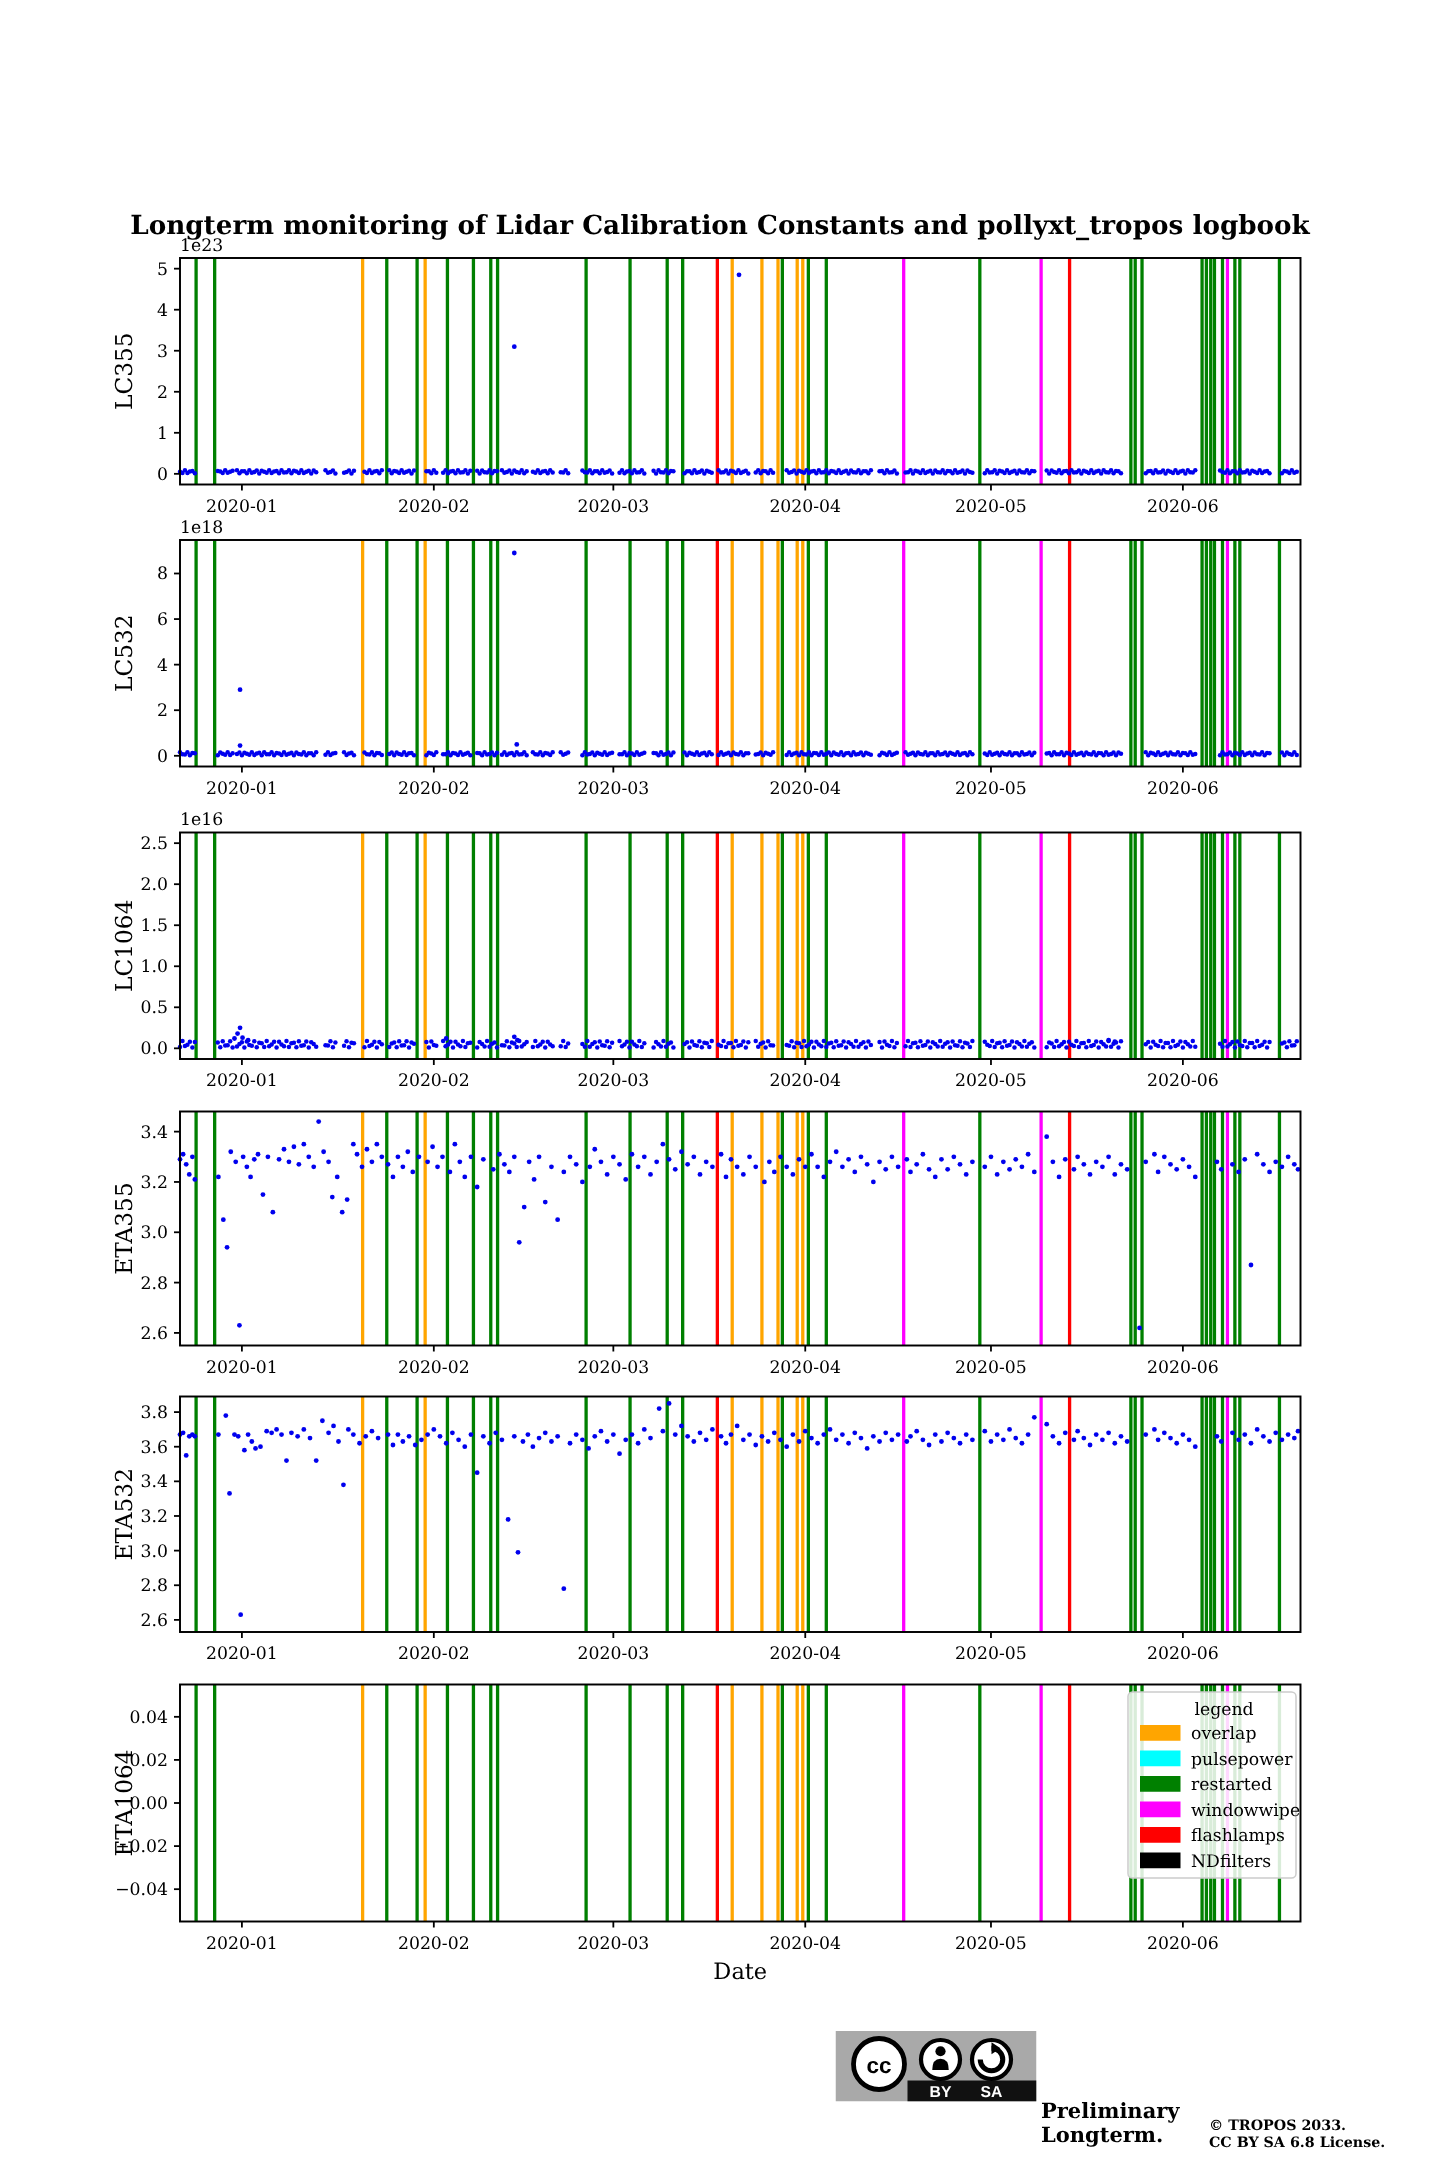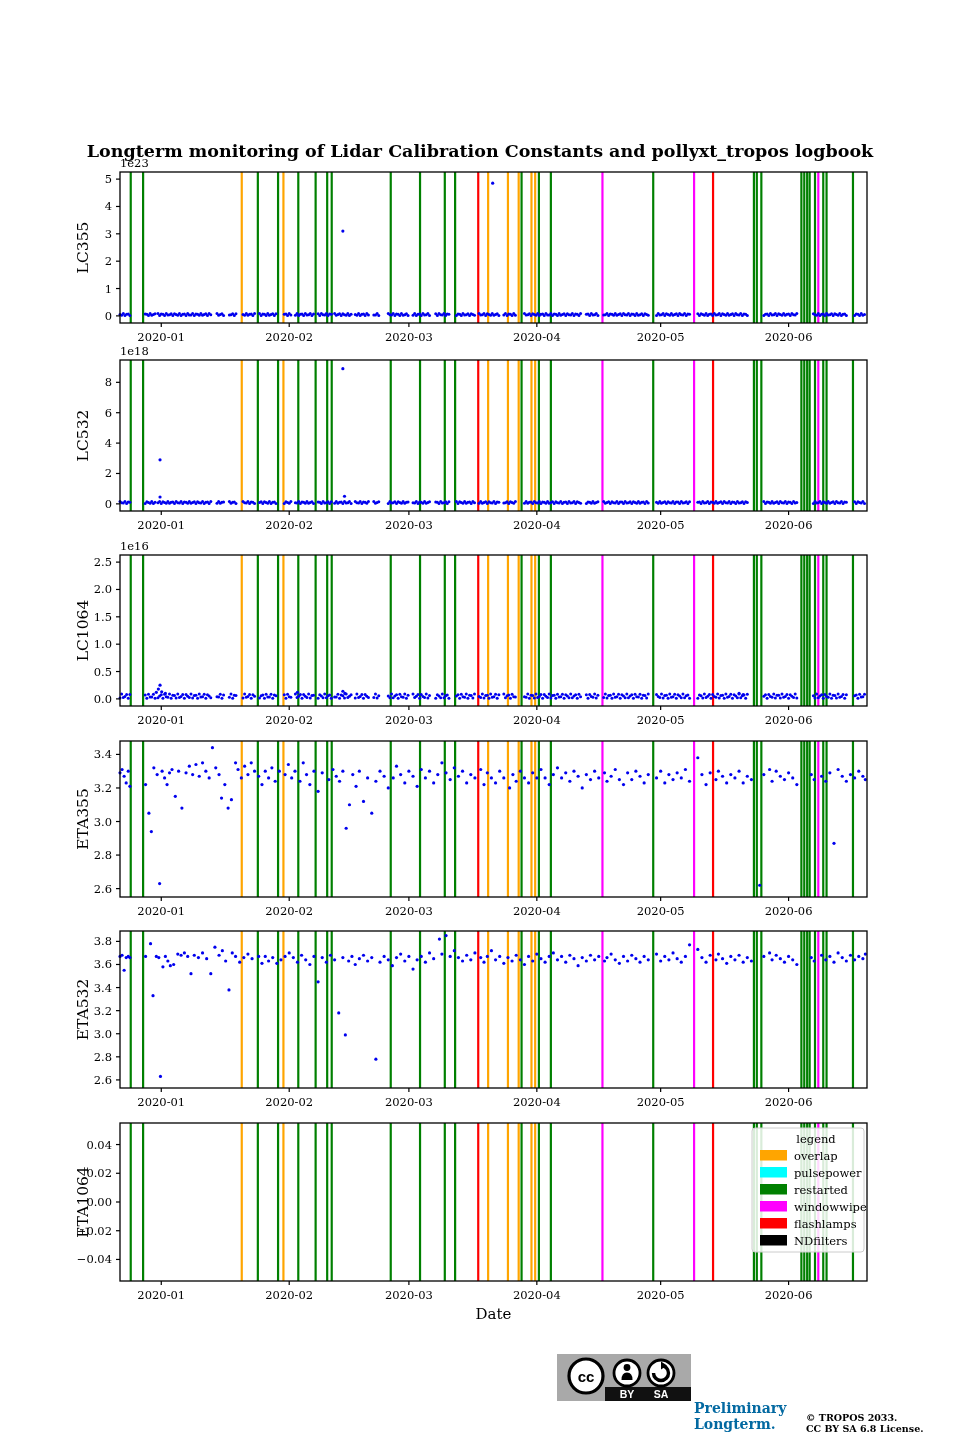--- a/index.html
+++ b/index.html
@@ -4,21 +4,21 @@
 <style>
   html,body{margin:0;padding:0;background:#ffffff;}
   .page{position:relative;width:960px;height:1440px;background:#ffffff;overflow:hidden;
         font-family:"DejaVu Serif", serif;padding-left:13px;}
   .chart-title{position:absolute;top:141px;left:0;width:960px;text-align:center;
         font-size:17.5px;font-weight:bold;color:#000;}
   #chart-svg{position:absolute;left:0;top:0;}
   .version-text{position:absolute;left:193px;top:1460px;font-size:13.5px;color:#a16207;margin-top:26px;}
   .cc-badge{position:absolute;left:557px;top:1354px;width:134px;height:47px;}
   .preliminary{position:absolute;left:694px;top:1401px;font-size:14px;font-weight:bold;
-        color:#0369a1;line-height:1.12;}
+        color:#000000;line-height:1.12;}
   .tropos-note{position:absolute;left:806px;top:1413px;font-size:9.5px;font-weight:bold;
         color:#000;line-height:1.15;}
 </style>
 </head>
 <body>
 
 <div class="page">
   <div class="chart-title">Longterm monitoring of Lidar Calibration Constants and pollyxt_tropos logbook</div>
 
   <svg id="chart-svg" width="960" height="1440">

